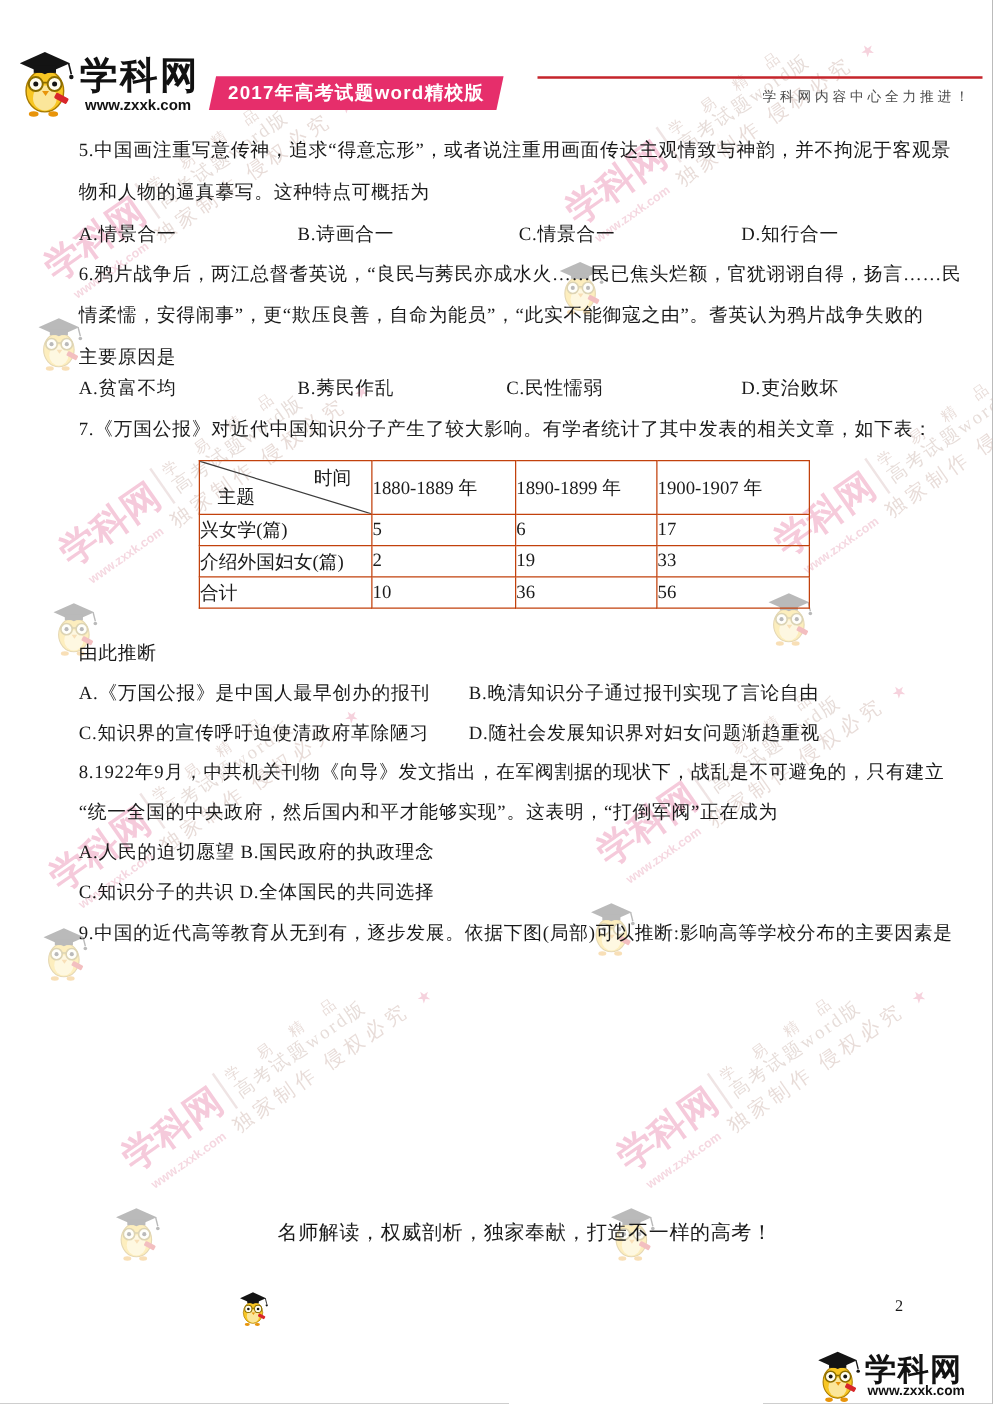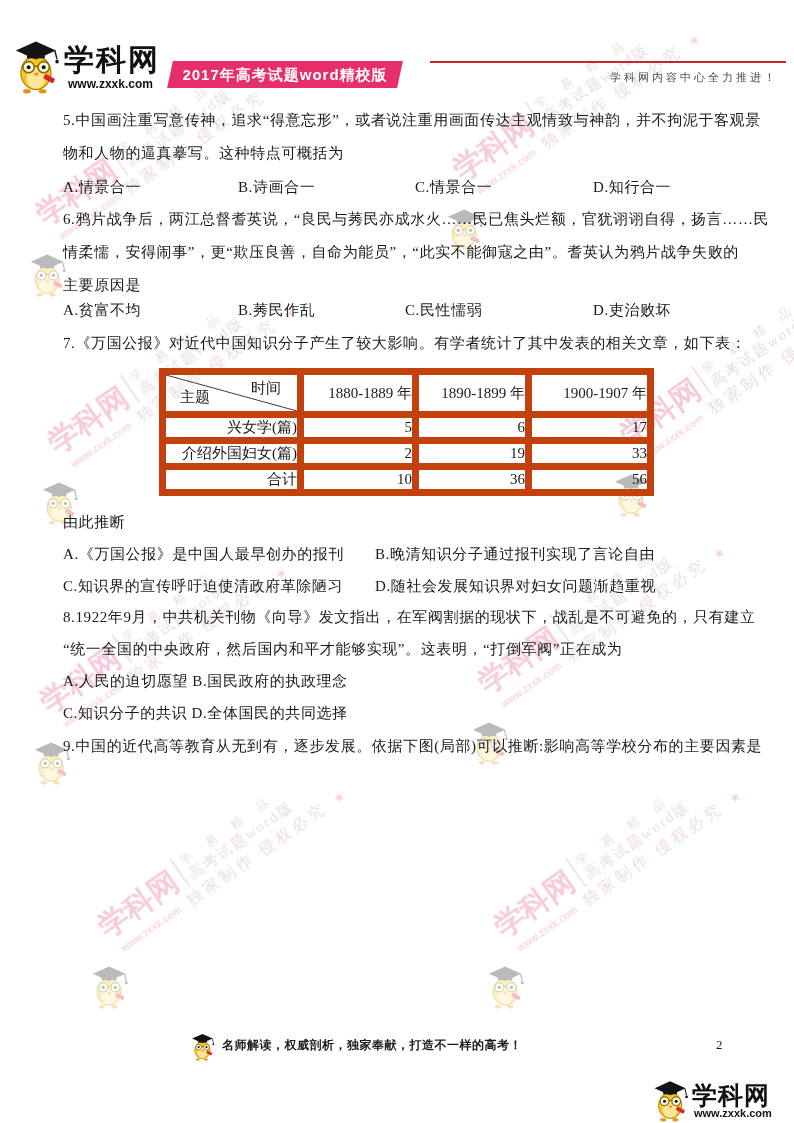--- a/index.html
+++ b/index.html
@@ -17,30 +17,30 @@
   .slogan-red{right:10px;top:36px;color:#c5252b;font-style:italic;font-weight:bold;font-size:17px;
               letter-spacing:1px;display:flex;align-items:center;gap:2px;white-space:nowrap;}
   .thumb{width:17px;height:17px;flex:0 0 auto;}
   .red-line{left:430px;top:61px;width:356px;height:2px;background:#c5252b;}
   .slogan-gray{right:16px;top:70px;color:#4a4a4a;font-size:11px;letter-spacing:3px;white-space:nowrap;}
   
   .tline{position:absolute;left:63px;height:22px;font-size:15px;letter-spacing:.6px;white-space:nowrap;z-index:2;}
   .opt{position:absolute;top:0;white-space:nowrap;}
   
   .qtable{position:absolute;left:159px;top:368px;z-index:2;border-collapse:collapse;table-layout:fixed;}
-  .qtable td{border:7px solid #c2410c;text-align:right;font-size:15px;padding:0;vertical-align:middle;}
+  .qtable td{border:1px solid #c2410c;text-align:left;font-size:15px;padding:0;vertical-align:middle;}
   .qtable tr.hdr{height:43px;}
   .qtable tr.row{height:25px;}
   .diag{position:relative;}
   .diag svg{position:absolute;inset:0;width:100%;height:100%;}
   .t-time{position:absolute;top:4px;right:16px;font-size:15px;}
   .t-topic{position:absolute;bottom:4px;left:14px;font-size:15px;}
   
   .footer-owl{left:190px;top:1031px;width:26px;height:30px;}
-  .footer-text{left:222px;top:1037px;font-size:12px;letter-spacing:.5px;white-space:nowrap;font-weight:bold;}
+  .footer-text{left:222px;top:976px;font-size:16px;letter-spacing:.5px;white-space:nowrap;}
   .page-num{left:716px;top:1037px;font-size:13px;}
   .blogo-owl{left:652px;top:1077px;width:38px;height:45px;}
   .blogo-name{left:692px;top:1079px;font-family:"Liberation Sans",sans-serif;font-weight:bold;font-size:25px;letter-spacing:1px;color:#111;}
   .blogo-url{left:694px;top:1107px;font-family:"Liberation Sans",sans-serif;font-weight:bold;font-size:11px;color:#111;}
   
   .wm{position:absolute;z-index:0;opacity:.45;pointer-events:none;width:1px;height:1px;}
   .wm-owl{position:absolute;left:0;top:0;width:40px;height:47px;opacity:.65;}
   .wm-rot{position:absolute;left:34px;top:-58px;height:58px;transform:rotate(-35deg);
           transform-origin:0 100%;white-space:nowrap;}
   .wm-r1{display:flex;align-items:flex-end;gap:6px;}

